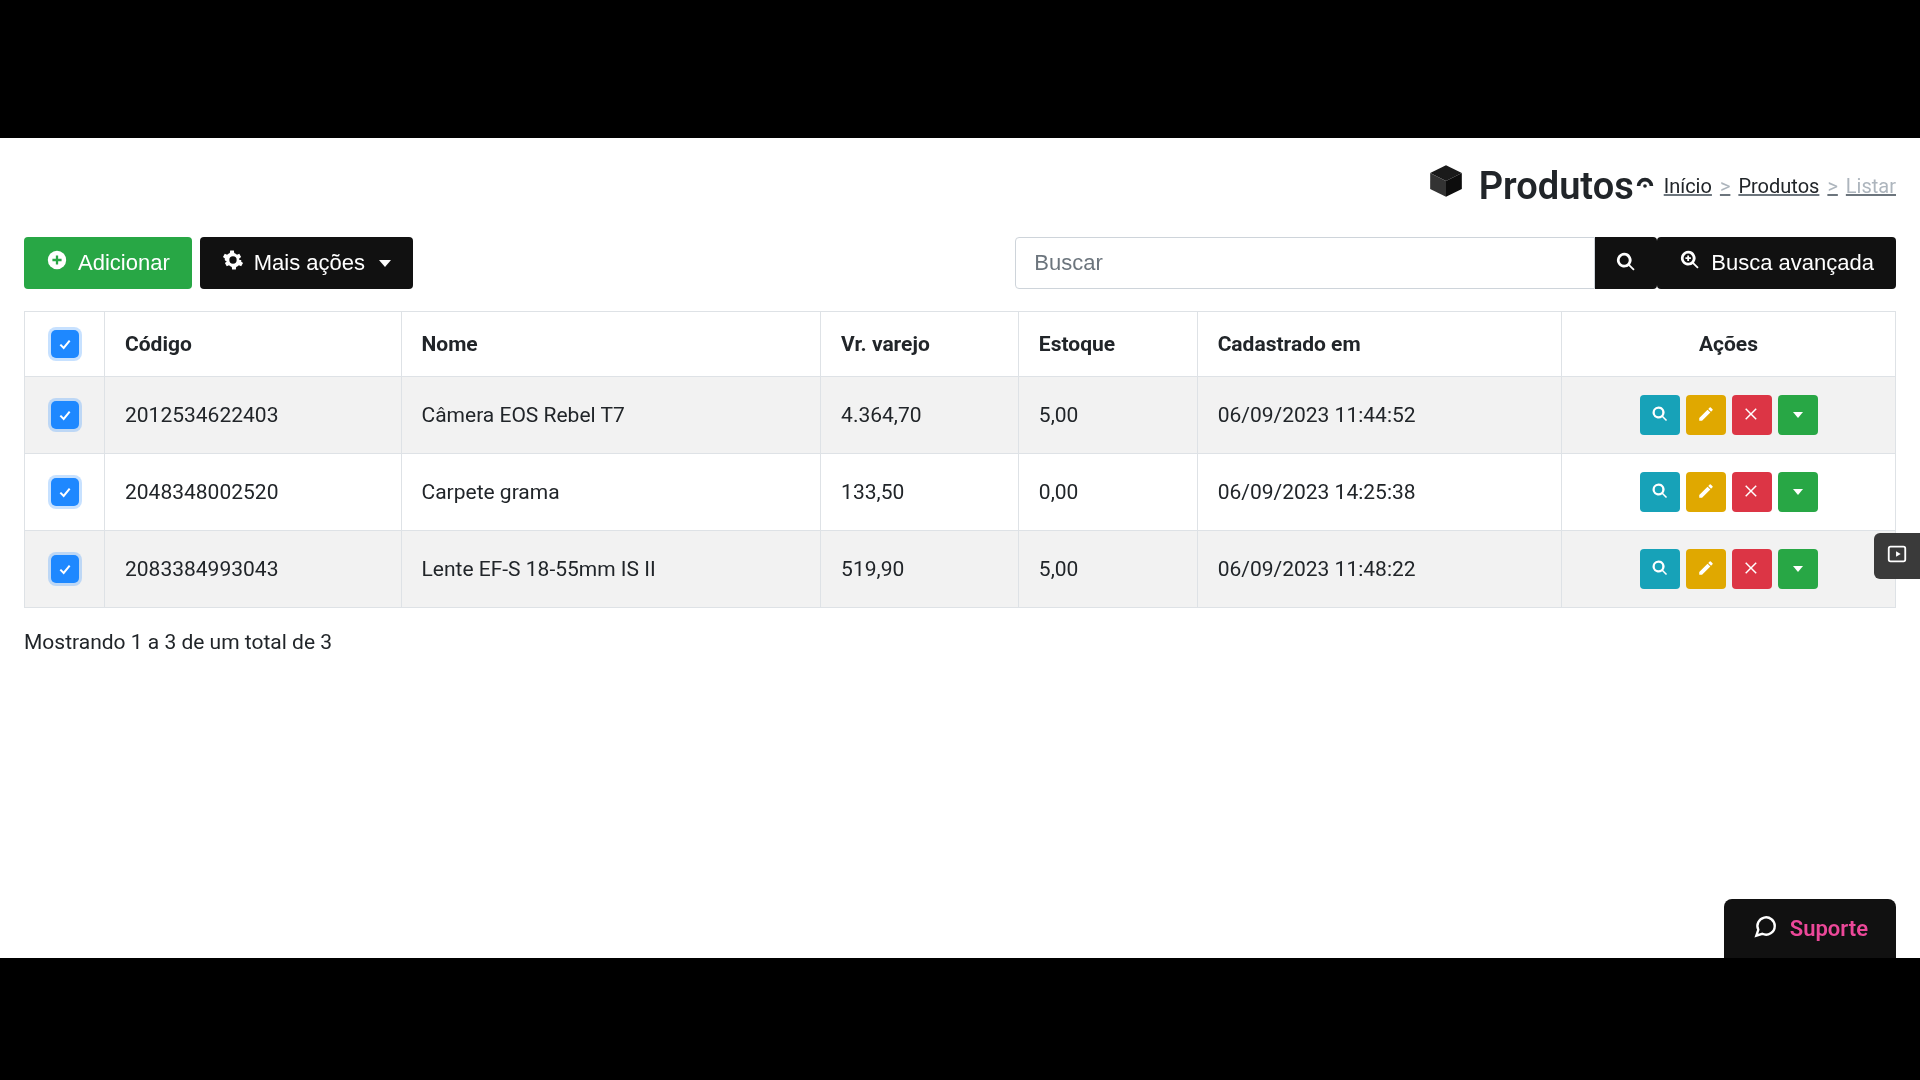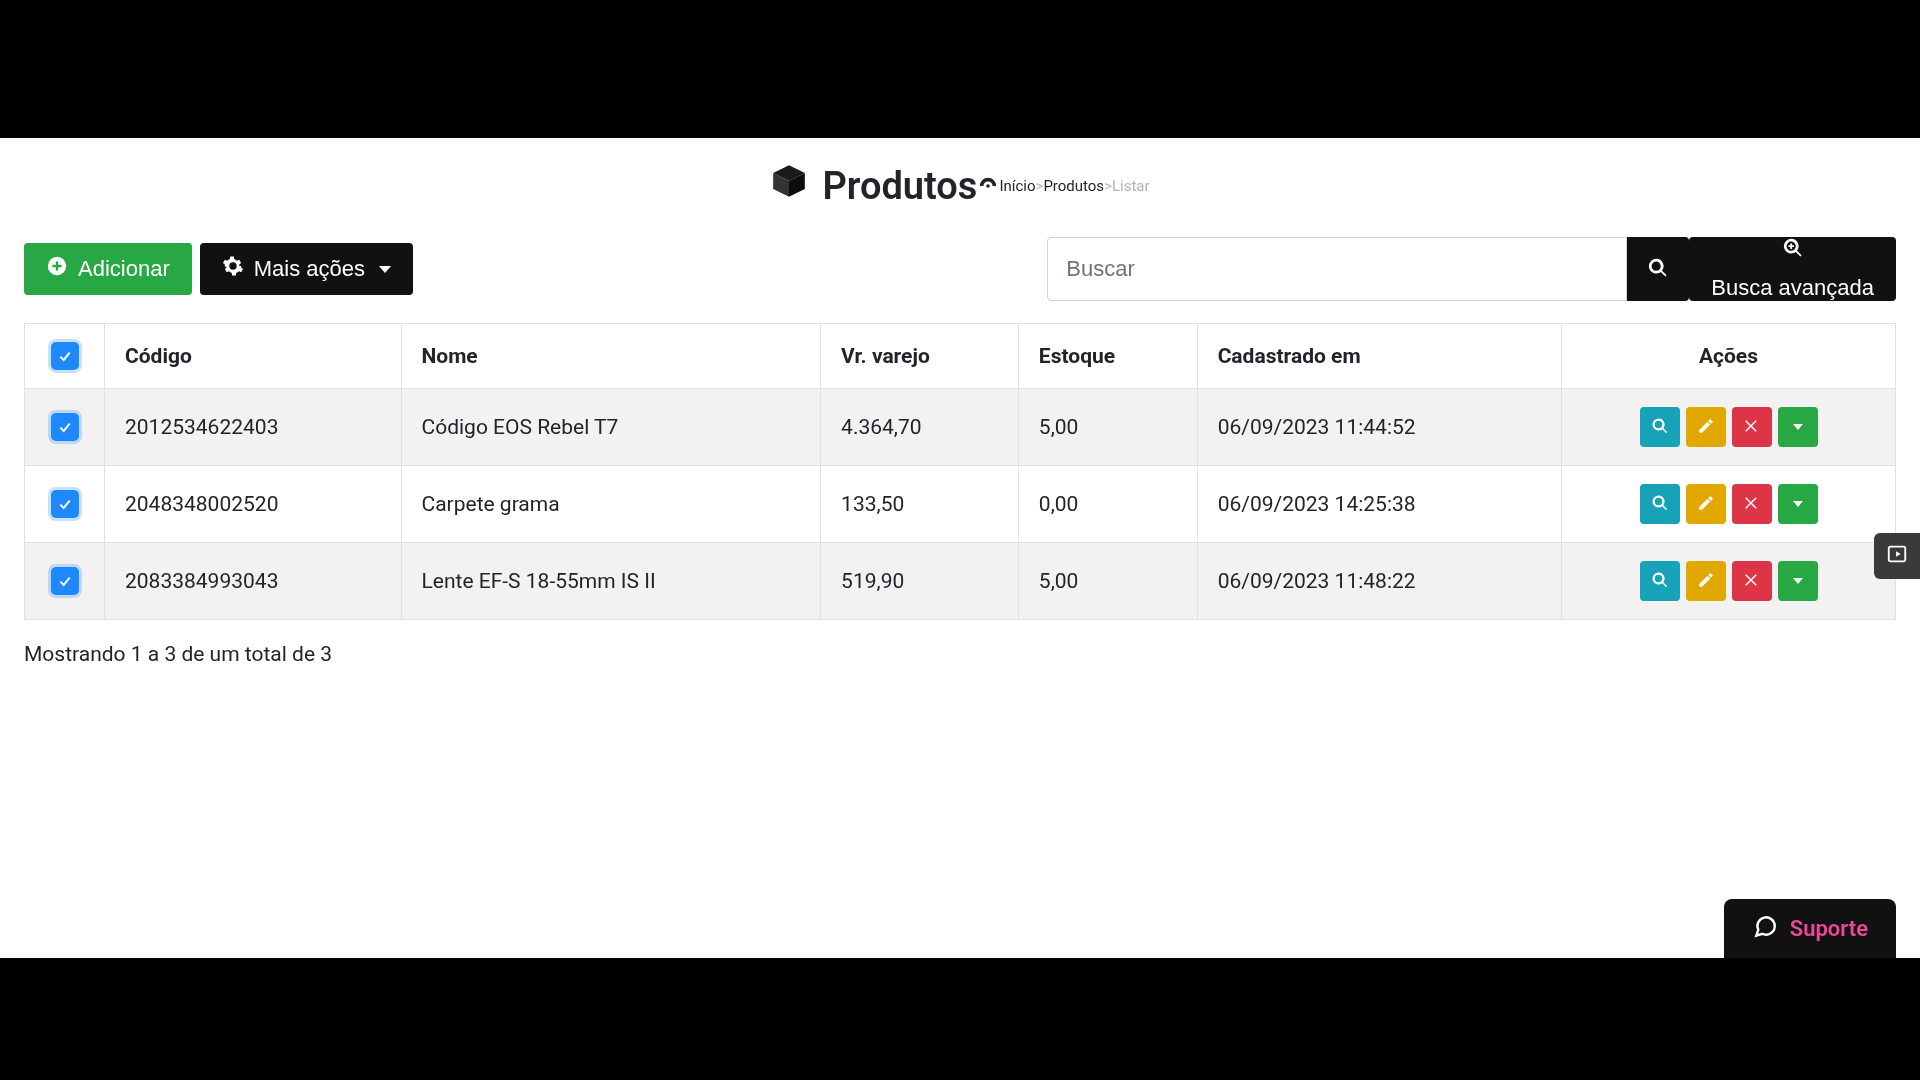--- a/index.html
+++ b/index.html
@@ -13,38 +13,40 @@
 .viewport {
   position: absolute;
   top: 138px;
   left: 0;
   width: 1920px;
   height: 820px;
   background: #fff;
 }
 .header-row {
   display: flex;
-  justify-content: center;
+  justify-content: flex-end;
   align-items: center;
   padding: 24px 24px 18px 24px;
 }
 .page-title {
   display: flex;
   align-items: center;
   gap: 14px;
   font-size: 38px;
   font-weight: 600;
   color: #212529;
 }
 .title-icon svg { width: 38px; height: 38px; }
 .breadcrumb {
   display: flex;
   align-items: center;
-  font-size: 15px;
+  gap: 8px;
+  font-size: 20px;
   color: #6c757d;
+  text-decoration: underline;
 }
 .breadcrumb .bc-link { color: #212529; cursor: pointer; }
 .breadcrumb .bc-sep { color: #adb5bd; }
 .breadcrumb .bc-current { color: #adb5bd; }
 .dash-icon { display: inline-flex; }
 .dash-icon svg { width: 22px; height: 22px; }
 
 .toolbar-row {
   display: flex;
   justify-content: space-between;
@@ -95,21 +97,21 @@
 }
 .search-btn svg { width: 22px; height: 22px; fill: #fff; }
 .adv-search-btn {
   background: #111;
   border: none;
   padding: 0 22px;
   border-radius: 4px;
   color: #fff;
   font-size: 22px;
   cursor: pointer;
-  display: flex; align-items: center; gap: 10px; flex-direction: column;
+  display: flex; align-items: center; gap: 10px;
 }
 .adv-search-btn svg { width: 22px; height: 22px; }
 
 .table-wrap { padding: 0 24px; }
 table {
   width: 100%;
   border-collapse: collapse;
   border: 1px solid #dee2e6;
 }
 th, td {
@@ -280,21 +282,21 @@
         </tr>
       </thead>
       <tbody id="tbody">
           <tr>
             <td class="chk-cell"><span class="chk">
                 <svg viewBox="0 0 24 24">
                   <polyline points="5 13 10 18 19 7"></polyline>
                 </svg>
               </span></td>
             <td>2012534622403</td>
-            <td>Código EOS Rebel T7</td>
+            <td>Câmera EOS Rebel T7</td>
             <td>4.364,70</td>
             <td>5,00</td>
             <td>06/09/2023 11:44:52</td>
             <td class="actions-col"><div class="action-btns">
                 <button class="abtn abtn-cyan">
                   <span><svg viewBox="0 0 24 24">
                       <path d="M10 2a8 8 0 1 0 5 14.3l5 5 1.4-1.4-5-5A8 8 0 0 0 10 2zm0 3a5 5 0 1 1 0 10 5 5 0 0 1 0-10z"></path>
                     </svg></span>
                 </button>
                 <button class="abtn abtn-orange">

